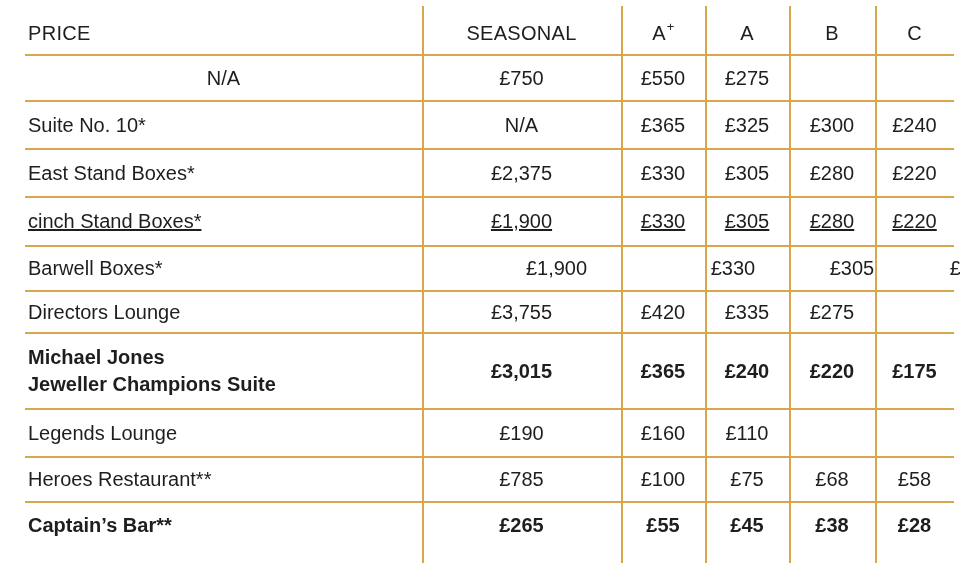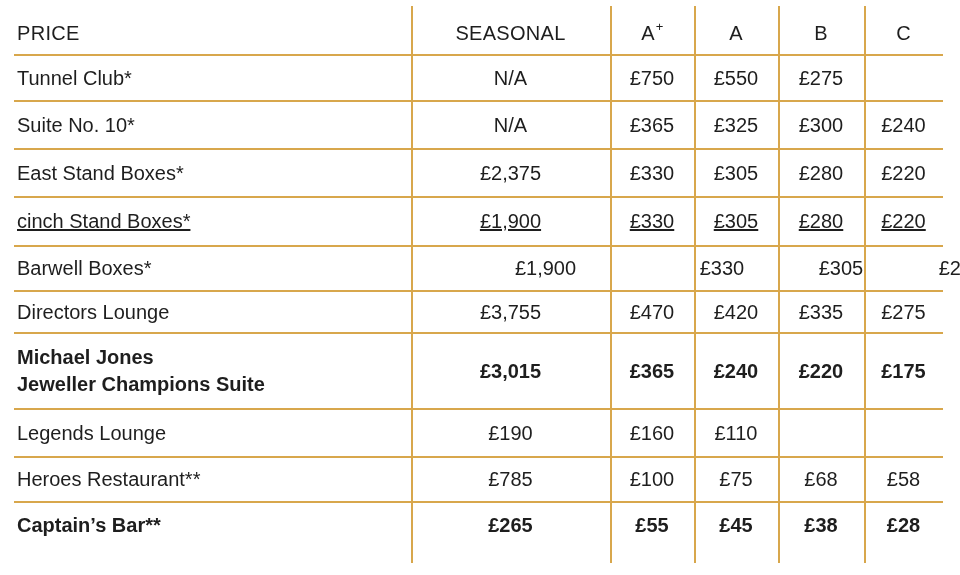--- a/index.html
+++ b/index.html
@@ -2,21 +2,21 @@
 <html><head>
 <meta charset="utf-8">
 <style>
   html,body{margin:0;padding:0;}
   body{
     width:960px;height:575px;overflow:hidden;background:#ffffff;
     font-family:"Liberation Sans","DejaVu Sans",sans-serif;
     font-weight:500;color:#1E1E1E;
   }
   .price-table{
-    position:relative;width:929px;height:575px;margin-left:14px;
+    position:relative;width:929px;height:575px;margin-left:25px;
     box-sizing:border-box;
   }
   .row{
     display:grid;
     grid-template-columns:397px 199px 84px 84px 86px 79px;
     box-sizing:border-box;
     border-bottom:2px solid #D8A74C;
   }
   .cell{
     display:flex;align-items:center;justify-content:center;
@@ -58,21 +58,20 @@
     <div class="cell">
         <span>A</span>
         <sup class="plus">+</sup>
       </div>
     <div class="cell">A</div>
     <div class="cell">B</div>
     <div class="cell">C</div>
   </div>
 
   <div class="row r0">
-    <div class="cell label-cell">Tunnel Club*</div>
     <div class="cell">N/A</div>
     <div class="cell">£750</div>
     <div class="cell">£550</div>
     <div class="cell">£275</div>
   </div>
 
   <div class="row r1">
     <div class="cell label-cell">Suite No. 10*</div>
     <div class="cell">N/A</div>
     <div class="cell">£365</div>
@@ -104,21 +103,20 @@
     <div class="cell">£1,900</div>
     <div class="cell">£330</div>
     <div class="cell">£305</div>
     <div class="cell">£280</div>
     <div class="cell">£220</div>
   </div>
 
   <div class="row r5">
     <div class="cell label-cell">Directors Lounge</div>
     <div class="cell">£3,755</div>
-    <div class="cell">£470</div>
     <div class="cell">£420</div>
     <div class="cell">£335</div>
     <div class="cell">£275</div>
   </div>
 
   <div class="row r6">
     <div class="cell label-cell">Michael Jones
 Jeweller Champions Suite</div>
     <div class="cell">£3,015</div>
     <div class="cell">£365</div>

